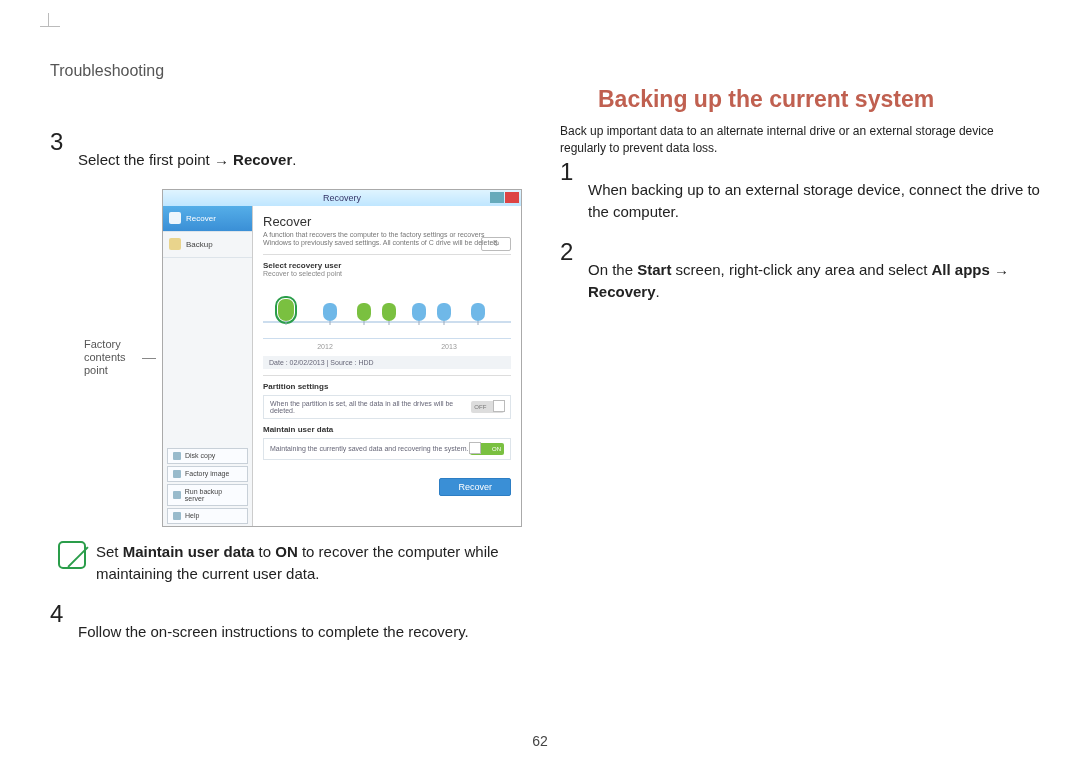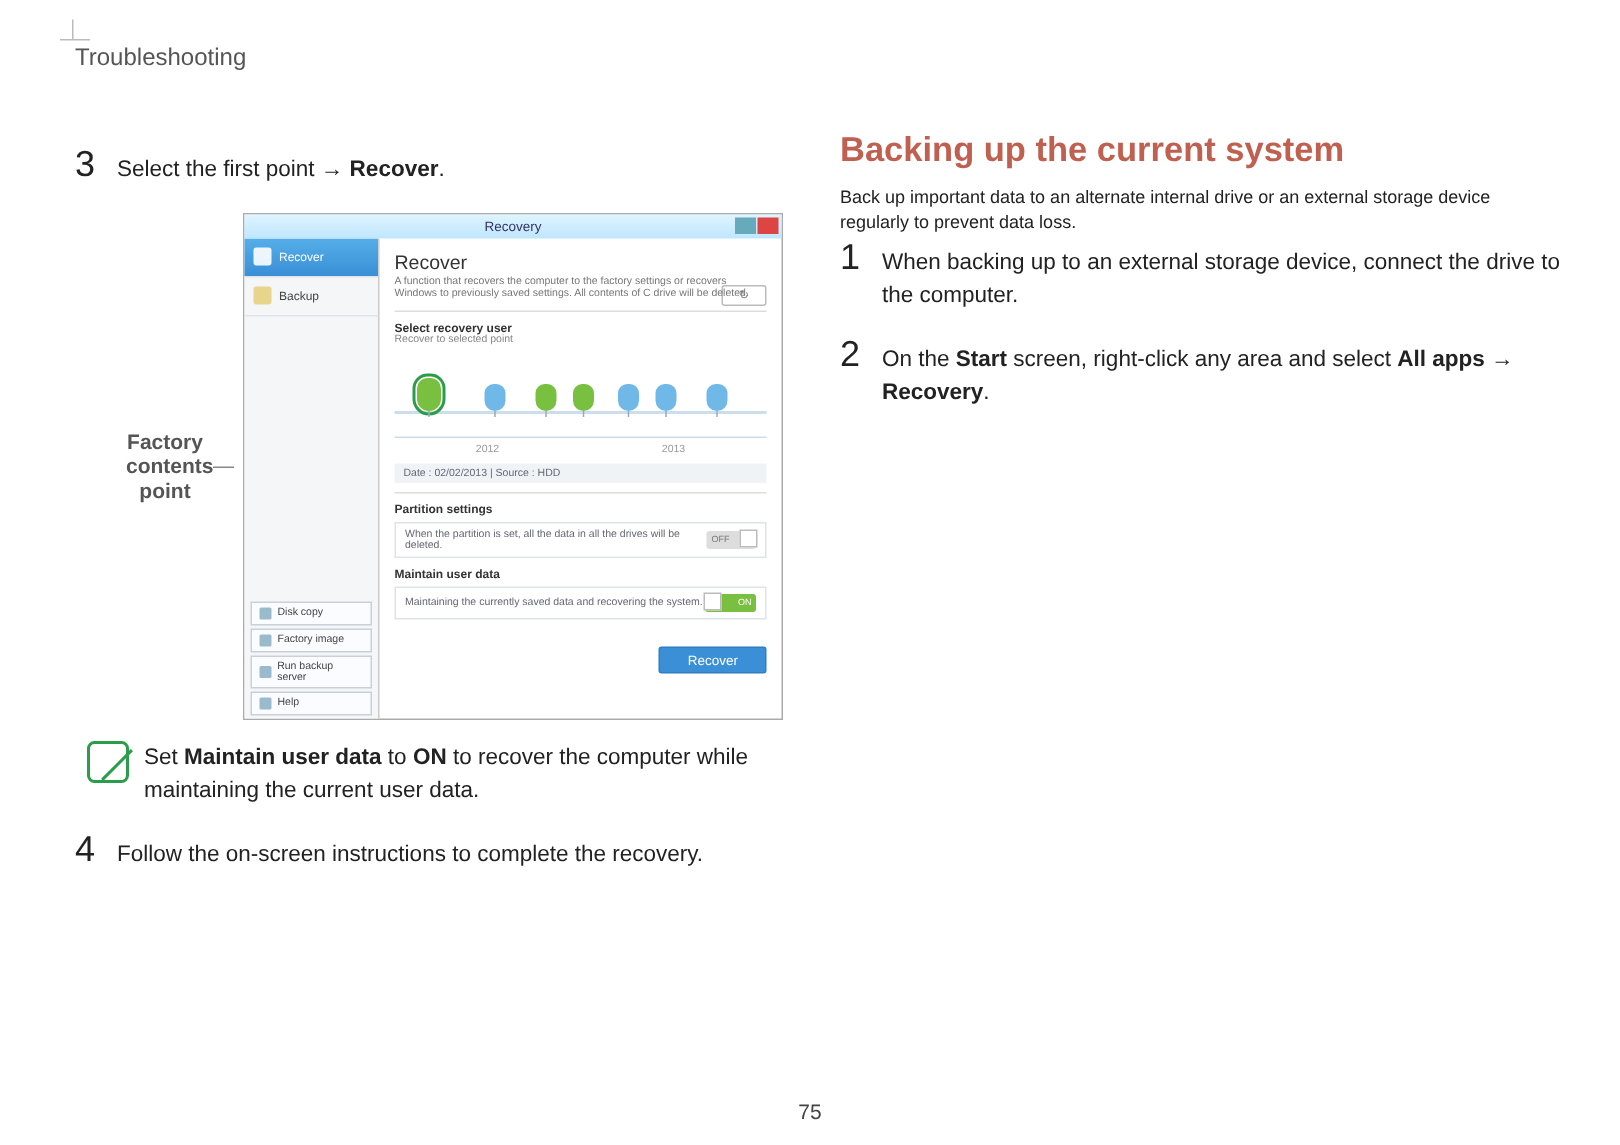--- a/index.html
+++ b/index.html
@@ -30,47 +30,49 @@
     left: 48px;
     width: 0;
     height: 13px;
     border-left: 1px solid #bbb;
   }
   .section-header {
     font-size: 16px;
     color: #555;
     font-weight: 400;
     margin-bottom: 50px;
+    margin-top: 32px;
   }
   .col {
     flex: 1;
     min-width: 0;
   }
   .step {
     display: flex;
     gap: 10px;
     margin-bottom: 18px;
     line-height: 1.45;
     font-size: 15px;
   }
   .step-num {
     font-size: 24px;
     font-weight: 400;
     color: #222;
     line-height: 1;
     min-width: 18px;
   }
-  .step-body { padding-top: 4px; }
+  .step-body { padding-top: 4px; margin-top: 15px; }
   .bold { font-weight: 700; }
   .arrow { font-family: Arial,sans-serif; }
   .heading2 {
     color: #c06050;
     font-size: 23px;
     font-weight: 600;
     margin-bottom: 10px;
+    margin-left: 38px;
   }
   .para {
     font-size: 12px;
     line-height: 1.45;
     margin-bottom: 2px;
   }
   .note {
     display: flex;
     gap: 10px;
     margin: 14px 0 18px 8px;
@@ -102,26 +104,25 @@
   }
 
   
   .shot-wrap {
     display: flex;
     align-items: center;
     gap: 6px;
     margin: 8px 0 10px 34px;
   }
   .callout {
-    font-size: 14px;
+    font-size: 11px;
     color: #555;
-    text-align: center;
+    text-align: left;
     line-height: 1.2;
     width: 52px;
-    font-weight: bold;
   }
   .callout-line {
     width: 14px; height: 1px; background: #888;
     margin-top: 2px;
   }
   .shot {
     width: 360px;
     border: 1px solid #aaa;
     background: #fff;
     font-size: 8px;
@@ -335,13 +336,13 @@
 
     <div class="step">
       <div class="step-num">2</div>
       <div class="step-body">
         <span>On the </span><span class="bold">Start</span><span> screen, right-click any area and select </span><span class="bold">All apps</span><span> </span><span class="arrow">→</span><span> </span><span class="bold">Recovery</span><span>.</span>
       </div>
     </div>
   </div>
 </div>
 
-<div class="page-num">75</div>
+<div class="page-num">62</div>
 
 </body></html>

